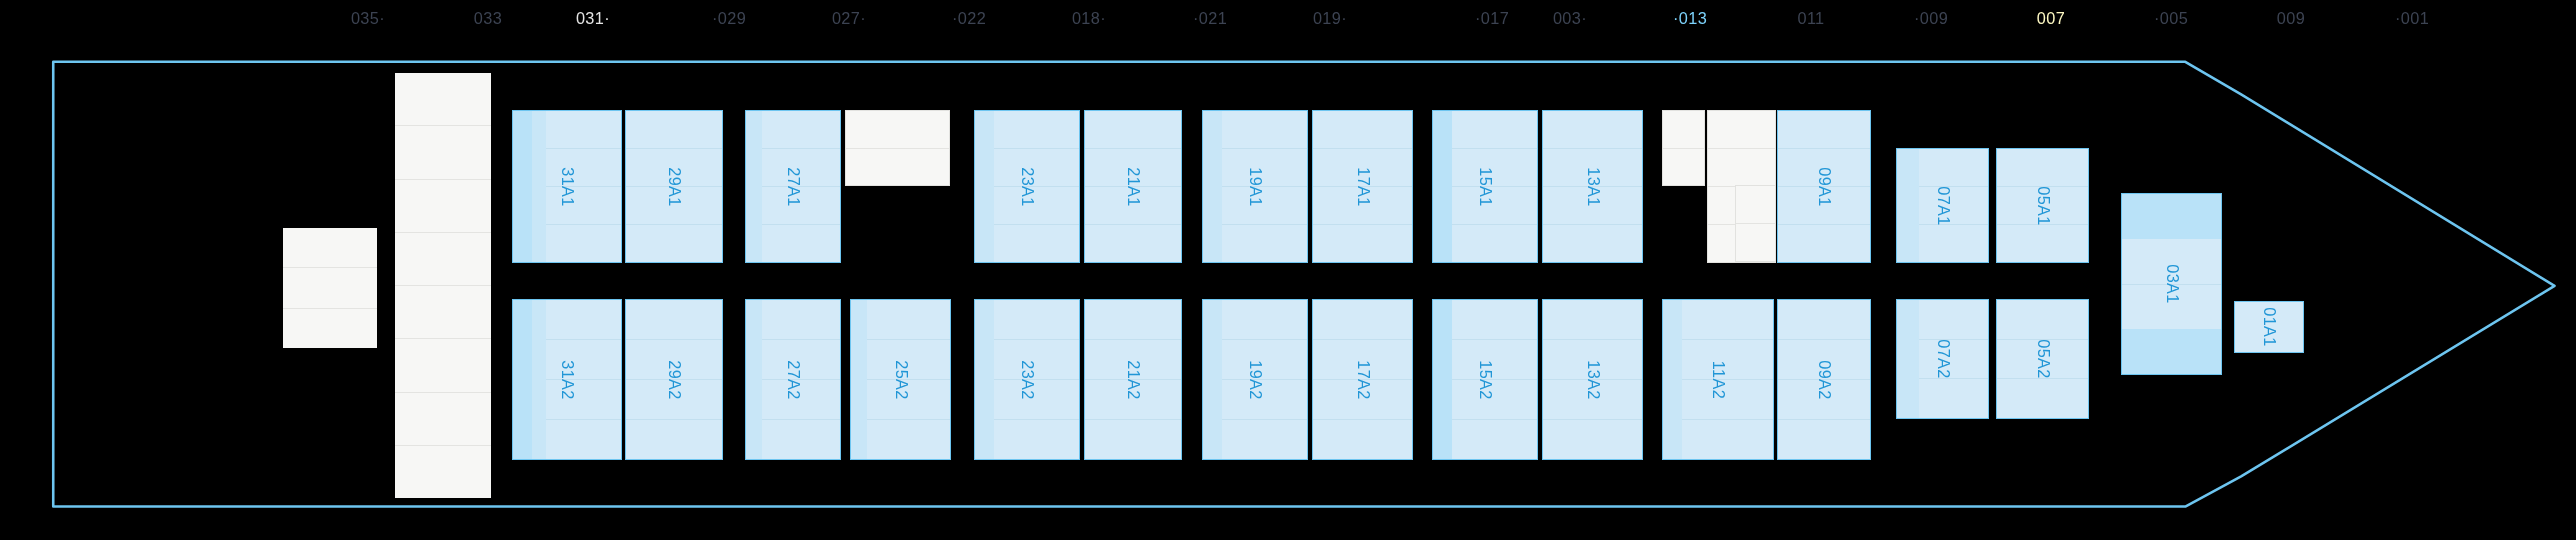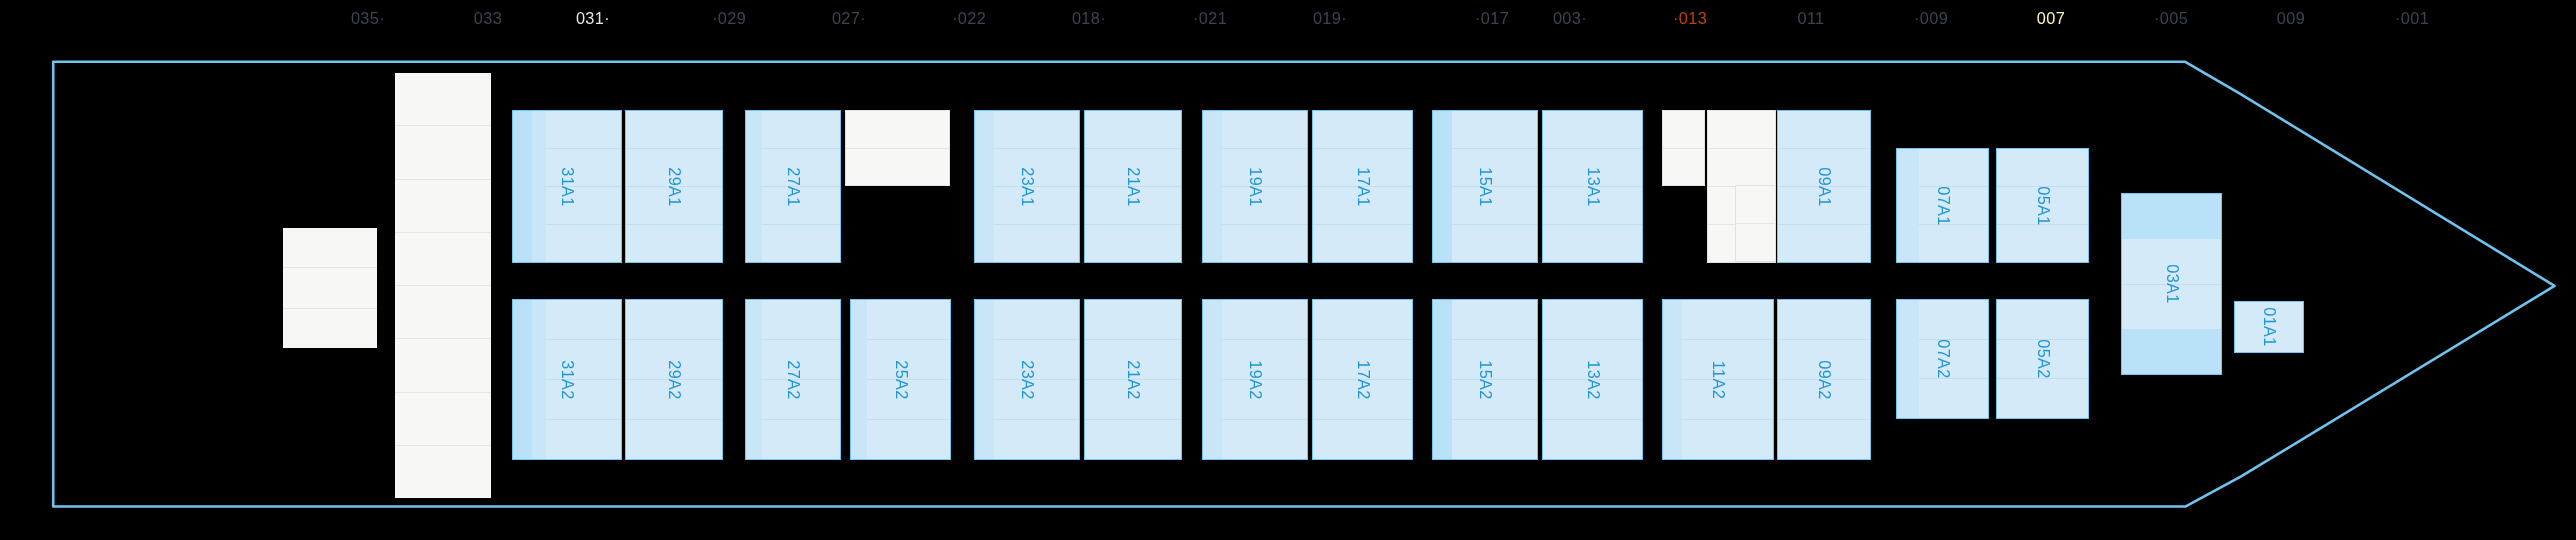--- a/index.html
+++ b/index.html
@@ -127,21 +127,21 @@
       <div class="bay-label" style="left: 448px; color: rgb(60, 67, 82);">033</div>
       <div class="bay-label" style="left: 553px; color: #e5e5e5;">031·</div>
       <div class="bay-label" style="left: 689px; color: rgb(60, 67, 82);">·029</div>
       <div class="bay-label" style="left: 809px; color: rgb(60, 67, 82);">027·</div>
       <div class="bay-label" style="left: 929px; color: rgb(60, 67, 82);">·022</div>
       <div class="bay-label" style="left: 1049px; color: rgb(60, 67, 82);">018·</div>
       <div class="bay-label" style="left: 1170px; color: rgb(60, 67, 82);">·021</div>
       <div class="bay-label" style="left: 1290px; color: rgb(60, 67, 82);">019·</div>
       <div class="bay-label" style="left: 1452px; color: rgb(60, 67, 82);">·017</div>
       <div class="bay-label" style="left: 1530px; color: rgb(60, 67, 82);">003·</div>
-      <div class="bay-label" style="left: 1650px; color: #c2410c; text-align: center;">·013</div>
+      <div class="bay-label" style="left: 1650px; color: #7dd3fc; text-align: center;">·013</div>
       <div class="bay-label" style="left: 1771px; color: rgb(60, 67, 82);">011</div>
       <div class="bay-label" style="left: 1891px; color: rgb(60, 67, 82);">·009</div>
       <div class="bay-label" style="left: 2011px; color: #fef9c3;">007</div>
       <div class="bay-label" style="left: 2131px; color: rgb(60, 67, 82);">·005</div>
       <div class="bay-label" style="left: 2251px; color: rgb(60, 67, 82);">009</div>
       <div class="bay-label" style="left: 2372px; color: rgb(60, 67, 82);">·001</div>
     </div>
 
   <svg id="hull-svg" viewBox="0 0 3000 629" preserveAspectRatio="none">
     <polyline id="hull-path" fill="none" stroke="#6dc5f0" stroke-width="3" stroke-linejoin="round" stroke-linecap="round" points="62,72 2545,72 2610,110 2975,333 2610,555 2545,590 62,590 62,72"></polyline>

